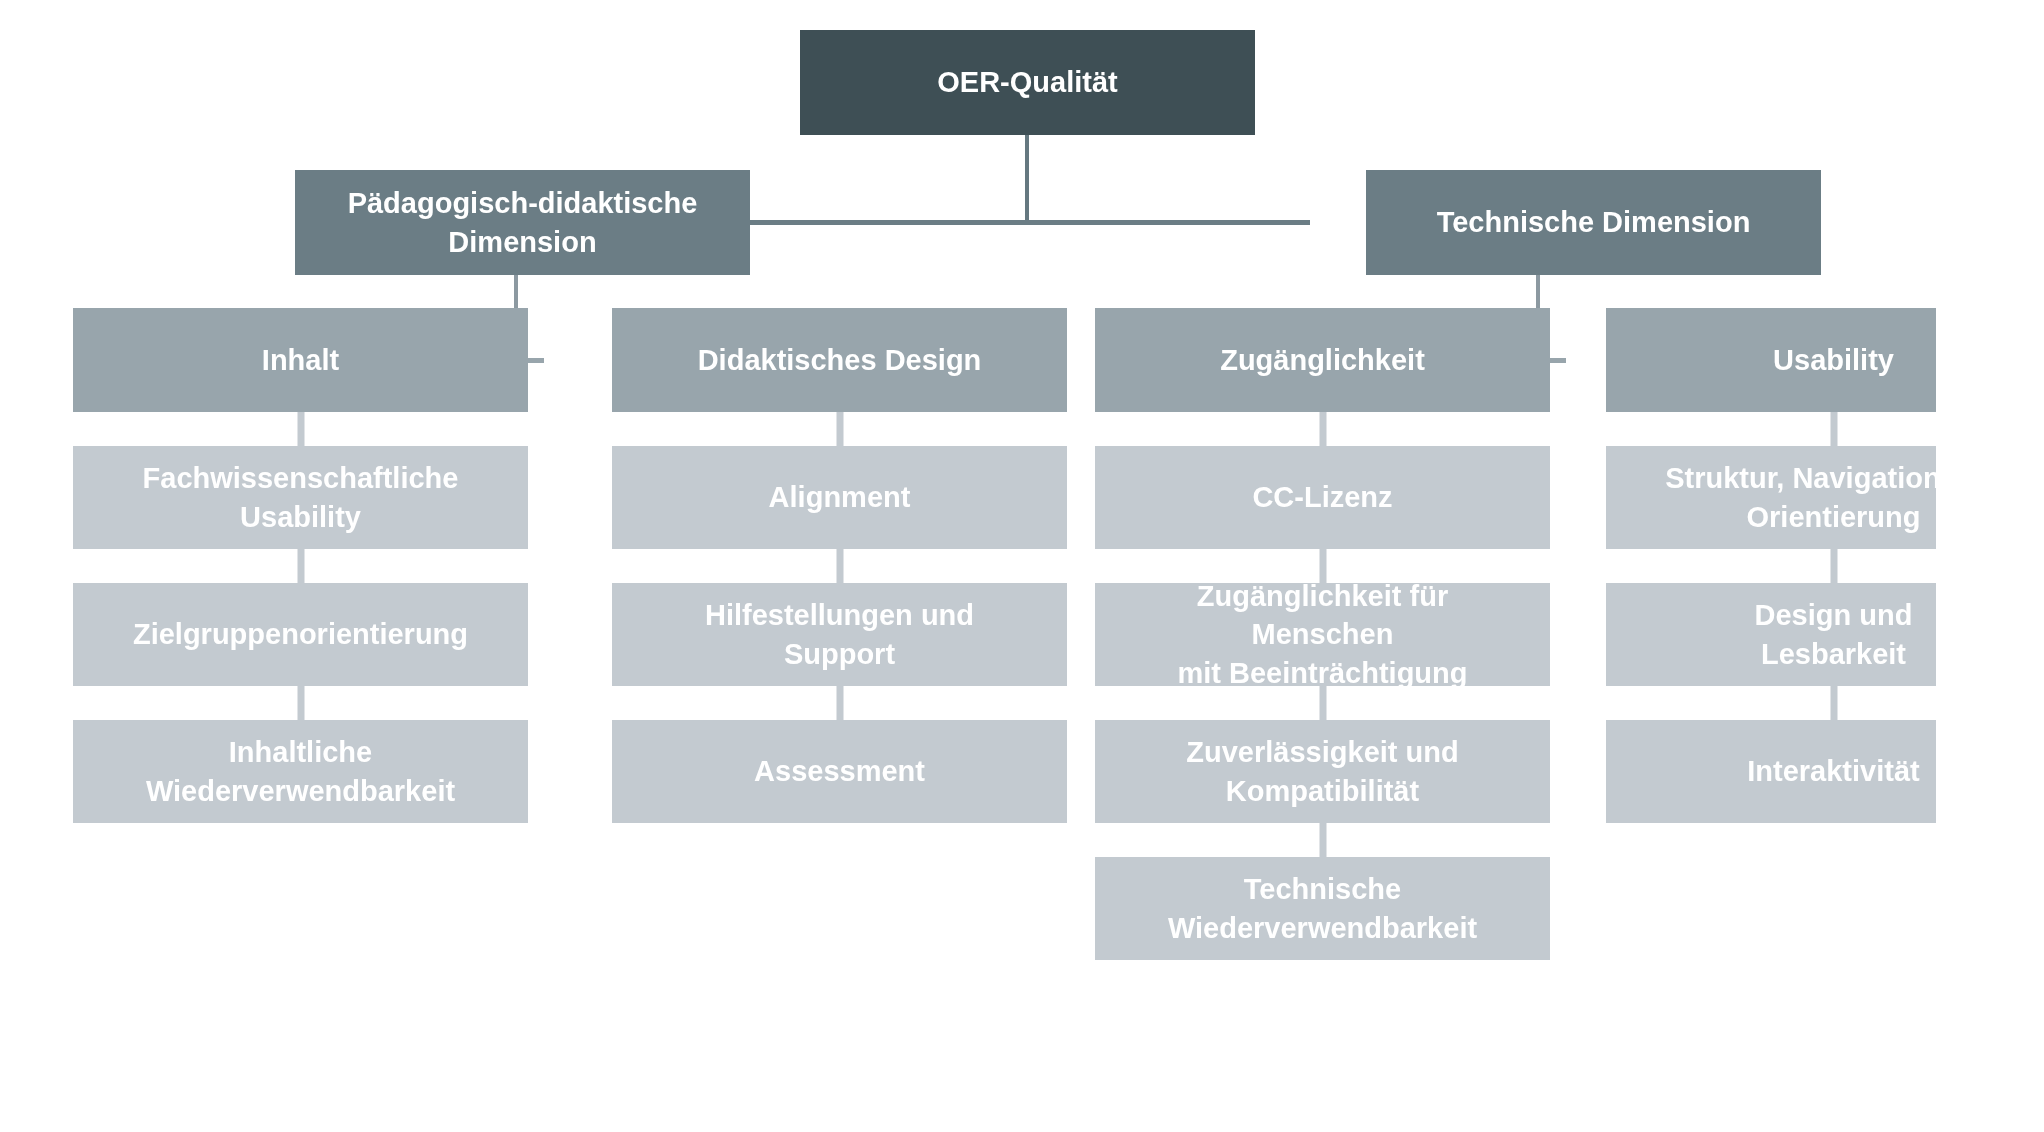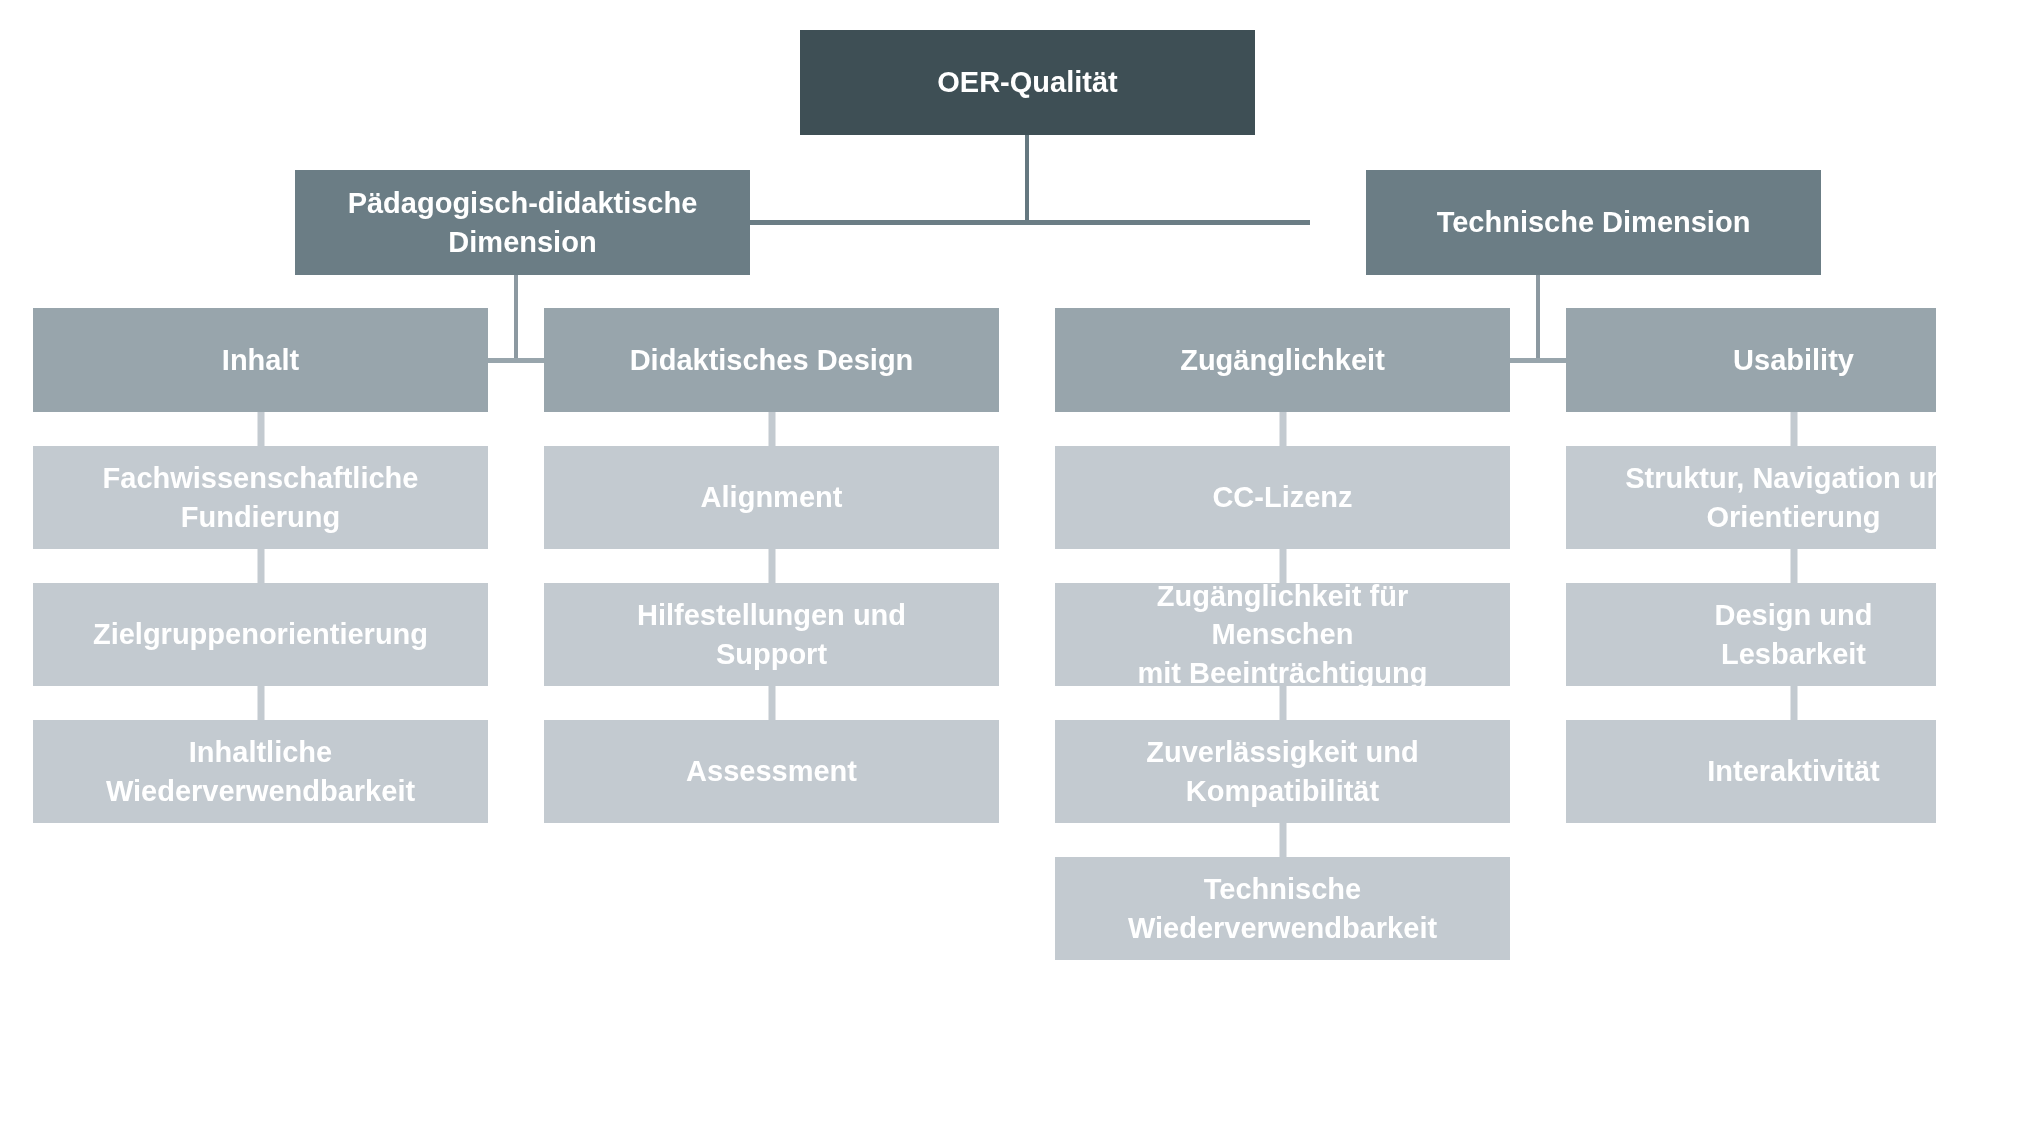--- a/index.html
+++ b/index.html
@@ -31,24 +31,24 @@
     padding: 0 28px;
   }
   .root-box  { background: #3e4f55; width: 455px; height: 105px; left: 800px; top: 30px; }
   .dim-box   { background: #6b7d85; width: 455px; height: 105px; top: 170px; }
   .dim-0     { left: 288px; margin-left: 7px; }
   .dim-1     { left: 1366px; }
 
   
   .col { position: absolute; top: 308px; width: 455px; }
   .col-0 { left: 33px; }
-  .col-1 { left: 544px; }
+  .col-1 { left: 572px; }
   .col-2 { left: 1055px; }
   .col-3 { left: 1566px; }
-  .col .box { position: relative; width: 455px; padding: 14px 28px; }
+  .col .box { position: relative; width: 455px; padding: 14px 28px; margin-left: 40px; }
   .cat-box  { background: #98a5ac; height: 104px; }
   .item-box { background: #c3cad0; height: 103px; margin-top: 34px; }
   
   .col .item-box::before {
     content: "";
     position: absolute;
     top: -34px;
     left: 50%;
     transform: translateX(-50%);
     width: 7px;
@@ -80,21 +80,21 @@
   <div class="box dim-box dim-1">Technische Dimension</div>
 
   <div class="connector c-dim0-v"></div>
   <div class="connector c-dim0-h"></div>
   <div class="connector c-dim1-v"></div>
   <div class="connector c-dim1-h"></div>
 
   <div class="col col-0">
     <div class="box cat-box">Inhalt</div>
     <div class="box item-box">Fachwissenschaftliche
-Fundierung</div>
+Usability</div>
     <div class="box item-box">Zielgruppenorientierung</div>
     <div class="box item-box">Inhaltliche
 Wiederverwendbarkeit</div>
   </div>
 
   <div class="col col-1">
     <div class="box cat-box">Didaktisches Design</div>
     <div class="box item-box">Alignment</div>
     <div class="box item-box">Hilfestellungen und
 Support</div>

